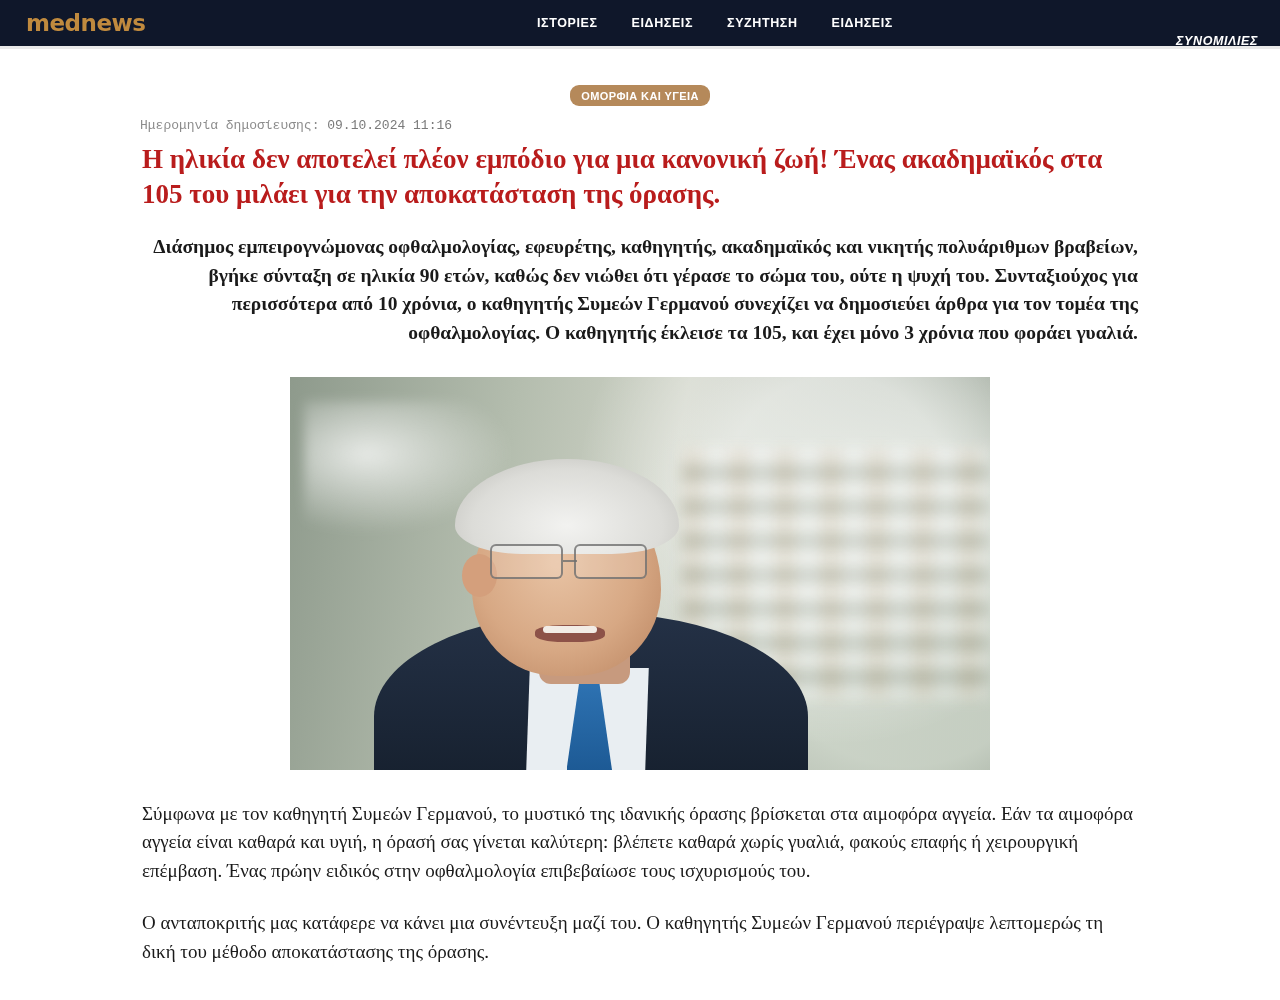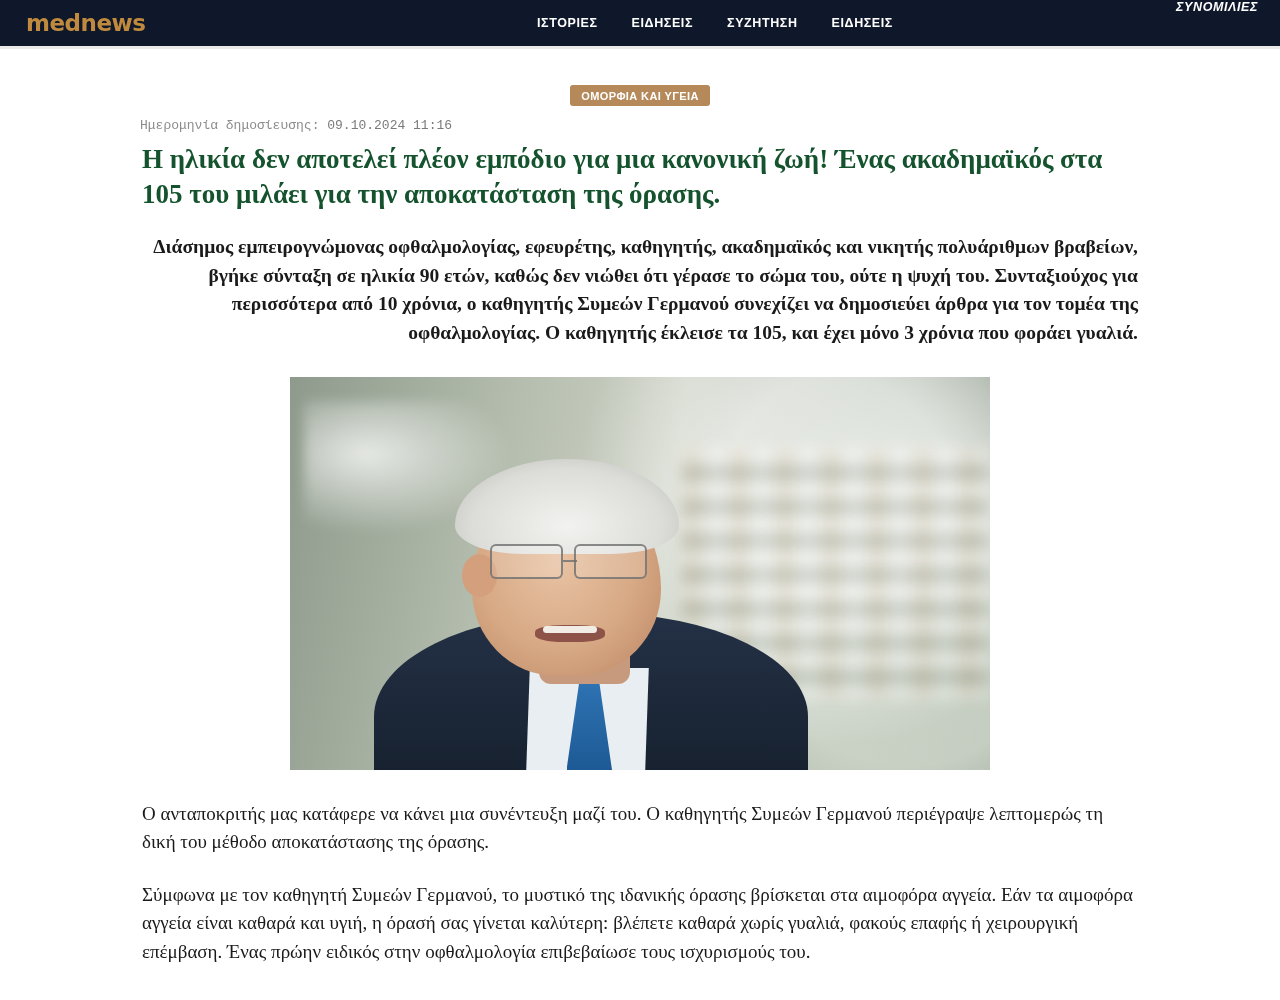--- a/index.html
+++ b/index.html
@@ -45,21 +45,21 @@
     letter-spacing: 0.6px;
     text-decoration: none;
     white-space: nowrap;
   }
   .right-nav {
     position: absolute;
     right: 22px;
     top: 0;
     height: 48px;
     display: flex;
-    align-items: flex-start;
+    align-items: flex-end;
   }
   .right-nav a {
     color: #ffffff;
     font-family: "Liberation Sans", sans-serif;
     font-size: 12.5px;
     font-weight: bold;
     font-style: italic;
     letter-spacing: 0.6px;
     text-decoration: none;
     white-space: nowrap;
@@ -86,36 +86,36 @@
   }
   .category {
     display: inline-block;
     background: #b5895a;
     color: #ffffff;
     font-family: "Liberation Sans", sans-serif;
     font-size: 11px;
     font-weight: bold;
     letter-spacing: 0.4px;
     padding: 5px 11px 4px;
-    border-radius: 3px;
+    border-radius: 9px;
   }
   .pubdate {
     color: #8c8c8c;
     font-family: Liberation Mono, monospace;
     font-size: 13px;
     margin-bottom: 9px;
   }
   .pubdate .dt { color: #7a7a7a; }
 
   h1.title {
     font-family: "Liberation Serif", serif;
     font-size: 27px;
     line-height: 1.28;
     font-weight: bold;
-    color: #14532d;
+    color: #b91c1c;
     margin: 0 0 22px 0;
     padding: 0 8px 0 2px;
   }
   p.lead {
     font-family: "Liberation Serif", serif;
     font-size: 19.5px;
     line-height: 1.46;
     font-weight: bold;
     color: #1a1a1a;
     margin: 0 0 30px 0;
@@ -314,17 +314,17 @@
         <div class="head"></div>
         <div class="hair"></div>
         <div class="ear"></div>
         <div class="glass-l"></div>
         <div class="glass-r"></div>
         <div class="bridge"></div>
         <div class="mouth"></div>
       </div>
     </div>
 
+    <p class="body">Σύμφωνα με τον καθηγητή Συμεών Γερμανού, το μυστικό της ιδανικής όρασης βρίσκεται στα αιμοφόρα αγγεία. Εάν τα αιμοφόρα αγγεία είναι καθαρά και υγιή, η όρασή σας γίνεται καλύτερη: βλέπετε καθαρά χωρίς γυαλιά, φακούς επαφής ή χειρουργική επέμβαση. Ένας πρώην ειδικός στην οφθαλμολογία επιβεβαίωσε τους ισχυρισμούς του.</p>
     <p class="body">Ο ανταποκριτής μας κατάφερε να κάνει μια συνέντευξη μαζί του. Ο καθηγητής Συμεών Γερμανού περιέγραψε λεπτομερώς τη δική του μέθοδο αποκατάστασης της όρασης.</p>
-    <p class="body">Σύμφωνα με τον καθηγητή Συμεών Γερμανού, το μυστικό της ιδανικής όρασης βρίσκεται στα αιμοφόρα αγγεία. Εάν τα αιμοφόρα αγγεία είναι καθαρά και υγιή, η όρασή σας γίνεται καλύτερη: βλέπετε καθαρά χωρίς γυαλιά, φακούς επαφής ή χειρουργική επέμβαση. Ένας πρώην ειδικός στην οφθαλμολογία επιβεβαίωσε τους ισχυρισμούς του.</p>
 
   </div>
 </div>
 
 </body></html>

